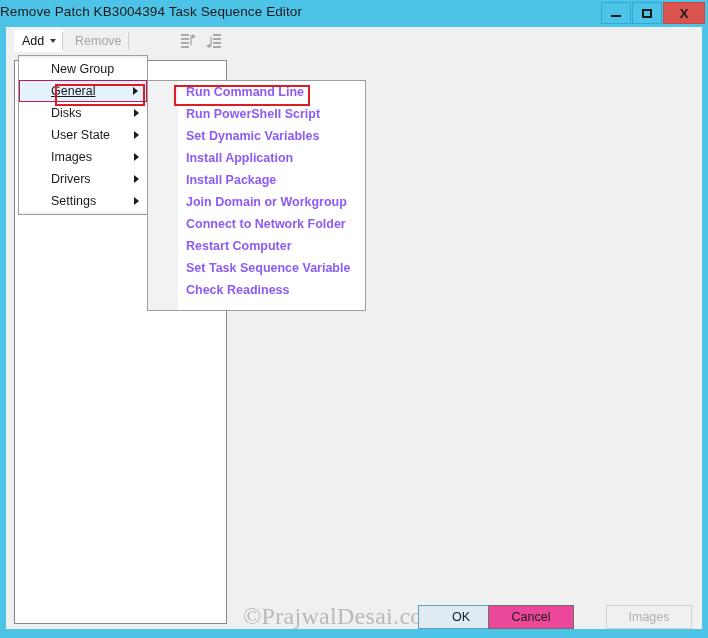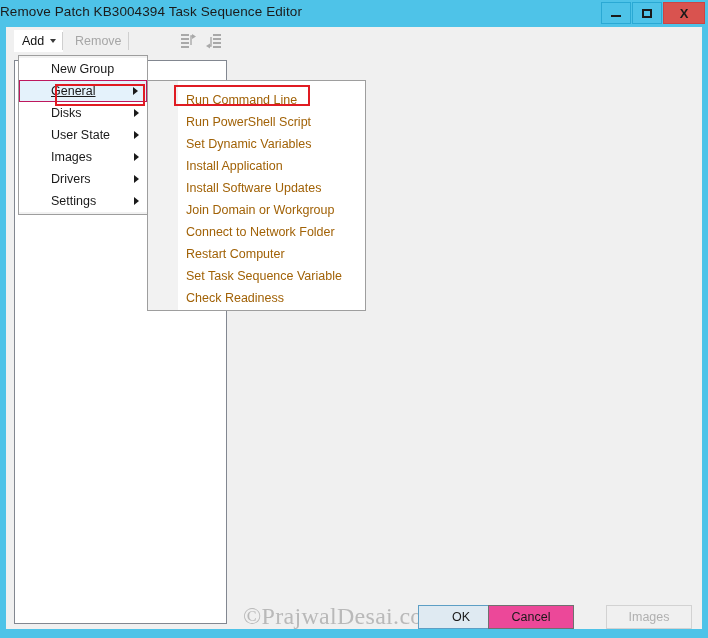--- a/index.html
+++ b/index.html
@@ -211,26 +211,27 @@
     width: 219px;
     background: #ffffff;
     border: 1px solid #9e9e9e;
     box-sizing: border-box;
     padding: 4px 0 5px 0;
   }
   .menu2 .mi {
     position: relative;
     height: 22px;
     display: flex;
-    align-items: flex-end;
+    align-items: flex-start;
     padding-left: 38px;
     font-size: 12.5px;
-    color: #a16207;
+    color: #8b5cf6;
     box-sizing: border-box;
     cursor: default;
+    font-weight: bold;
   }
   .menu2-gutter {
     position: absolute;
     left: 0; top: 0;
     width: 30px;
     height: 100%;
     background: #f2f2f2;
     pointer-events: none;
   }
 
@@ -383,21 +384,21 @@
       <div class="mi">
         <span>Run PowerShell Script</span>
       </div>
       <div class="mi">
         <span>Set Dynamic Variables</span>
       </div>
       <div class="mi">
         <span>Install Application</span>
       </div>
       <div class="mi">
-        <span>Install Software Updates</span>
+        <span>Install Package</span>
       </div>
       <div class="mi">
         <span>Join Domain or Workgroup</span>
       </div>
       <div class="mi">
         <span>Connect to Network Folder</span>
       </div>
       <div class="mi">
         <span>Restart Computer</span>
       </div>

